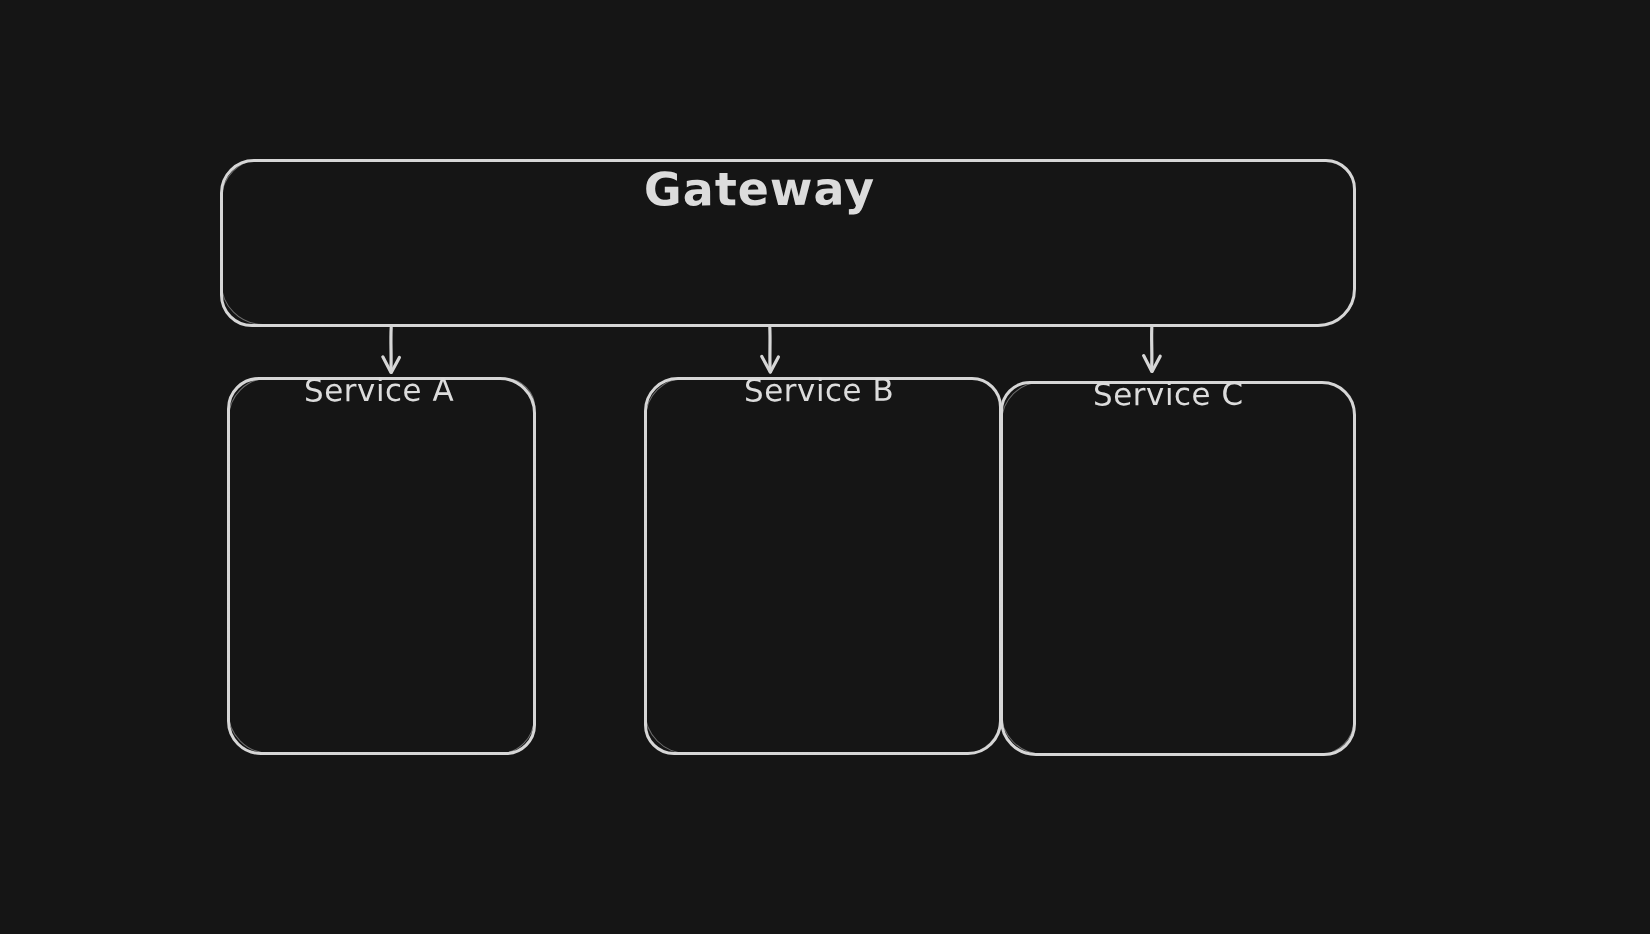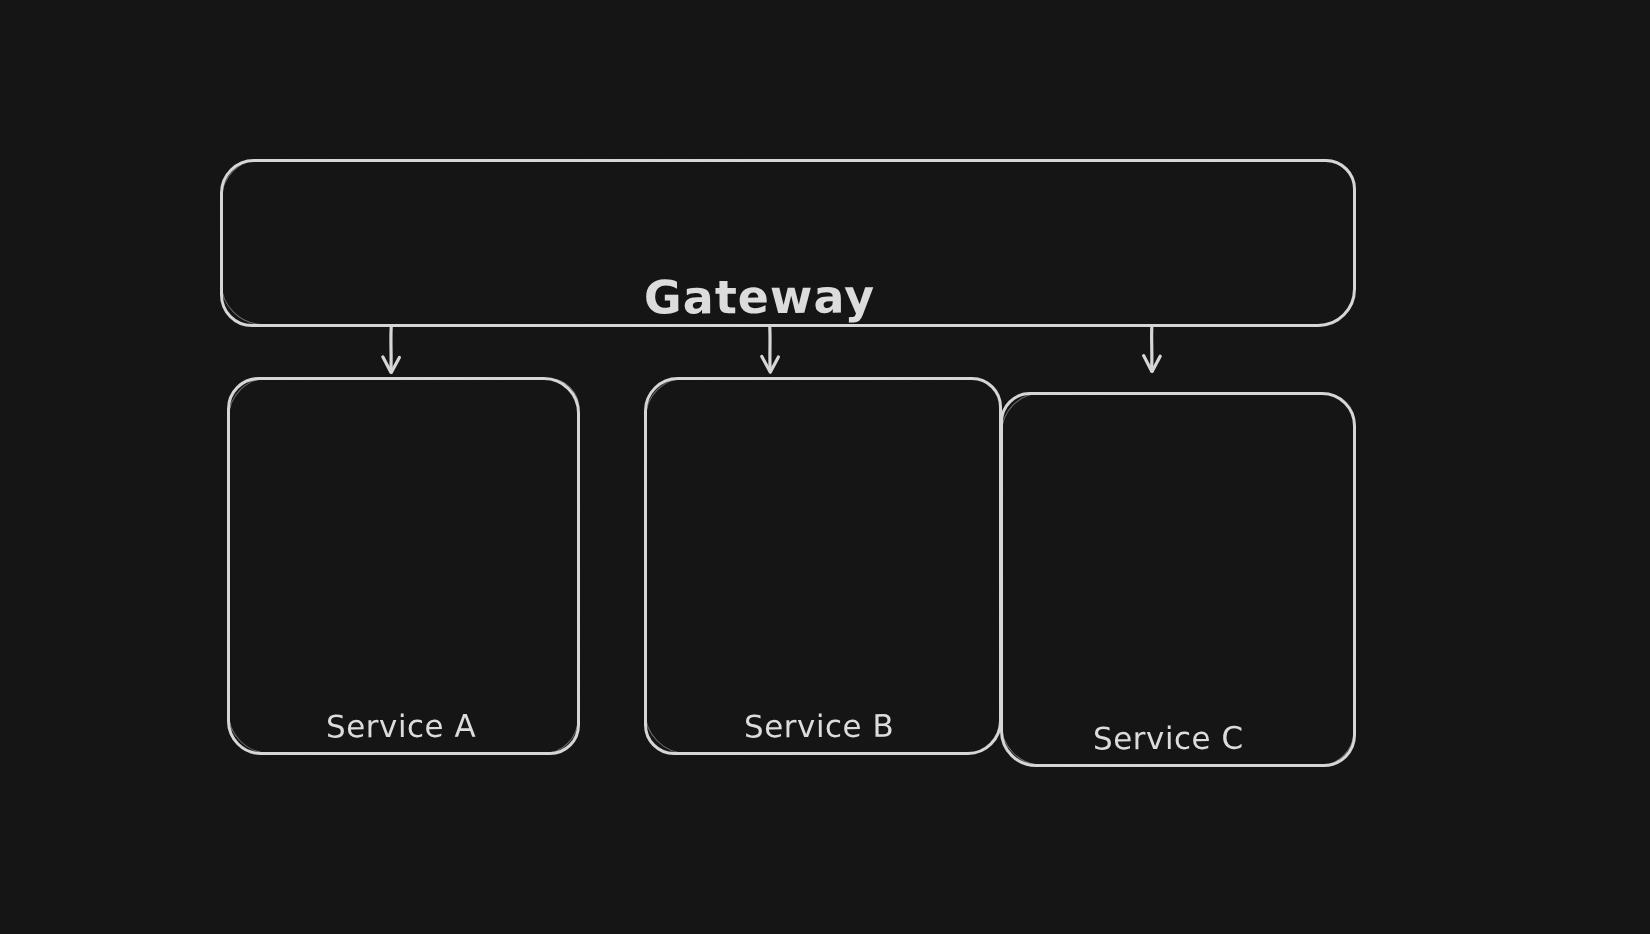--- a/index.html
+++ b/index.html
@@ -19,49 +19,49 @@
     width:1650px;
     height:934px;
     background:var(--canvas-background);
     overflow:hidden;
   }
   .node{
     position:absolute;
     box-sizing:border-box;
     border:3.4px solid var(--shape-stroke);
     display:flex;
-    align-items:flex-end;
+    align-items:flex-start;
     justify-content:center;
     background:transparent;
   }
   
   .node::after{
     content:"";
     position:absolute;
     inset:-2px;
     border:1.4px solid rgba(214,214,214,0.45);
     border-radius:40px 30px 36px 42px;
     transform:rotate(0.12deg);
     pointer-events:none;
   }
   .node-gateway{
     left:220px; top:159px; width:1136px; height:168px;
     border-radius:34px 30px 38px 32px;
   }
   .node-service-a{
-    left:227px; top:377px; width:353px; height:378px;
+    left:227px; top:377px; width:309px; height:378px;
     border-radius:32px 36px 30px 34px;
   }
   .node-service-b{
     left:612px; top:377px; width:358px; height:378px;
     border-radius:34px 30px 34px 30px;
     margin-left:32px;
   }
   .node-service-c{
-    left:1000px; top:392px; width:356px; height:375px;
+    left:1000px; top:381px; width:356px; height:375px;
     border-radius:30px 34px 32px 36px;
   }
   .label{
     position:relative;
     color:var(--label-text);
     white-space:nowrap;
     letter-spacing:0.5px;
     transform:rotate(-0.3deg);
   }
   .label-gateway{

